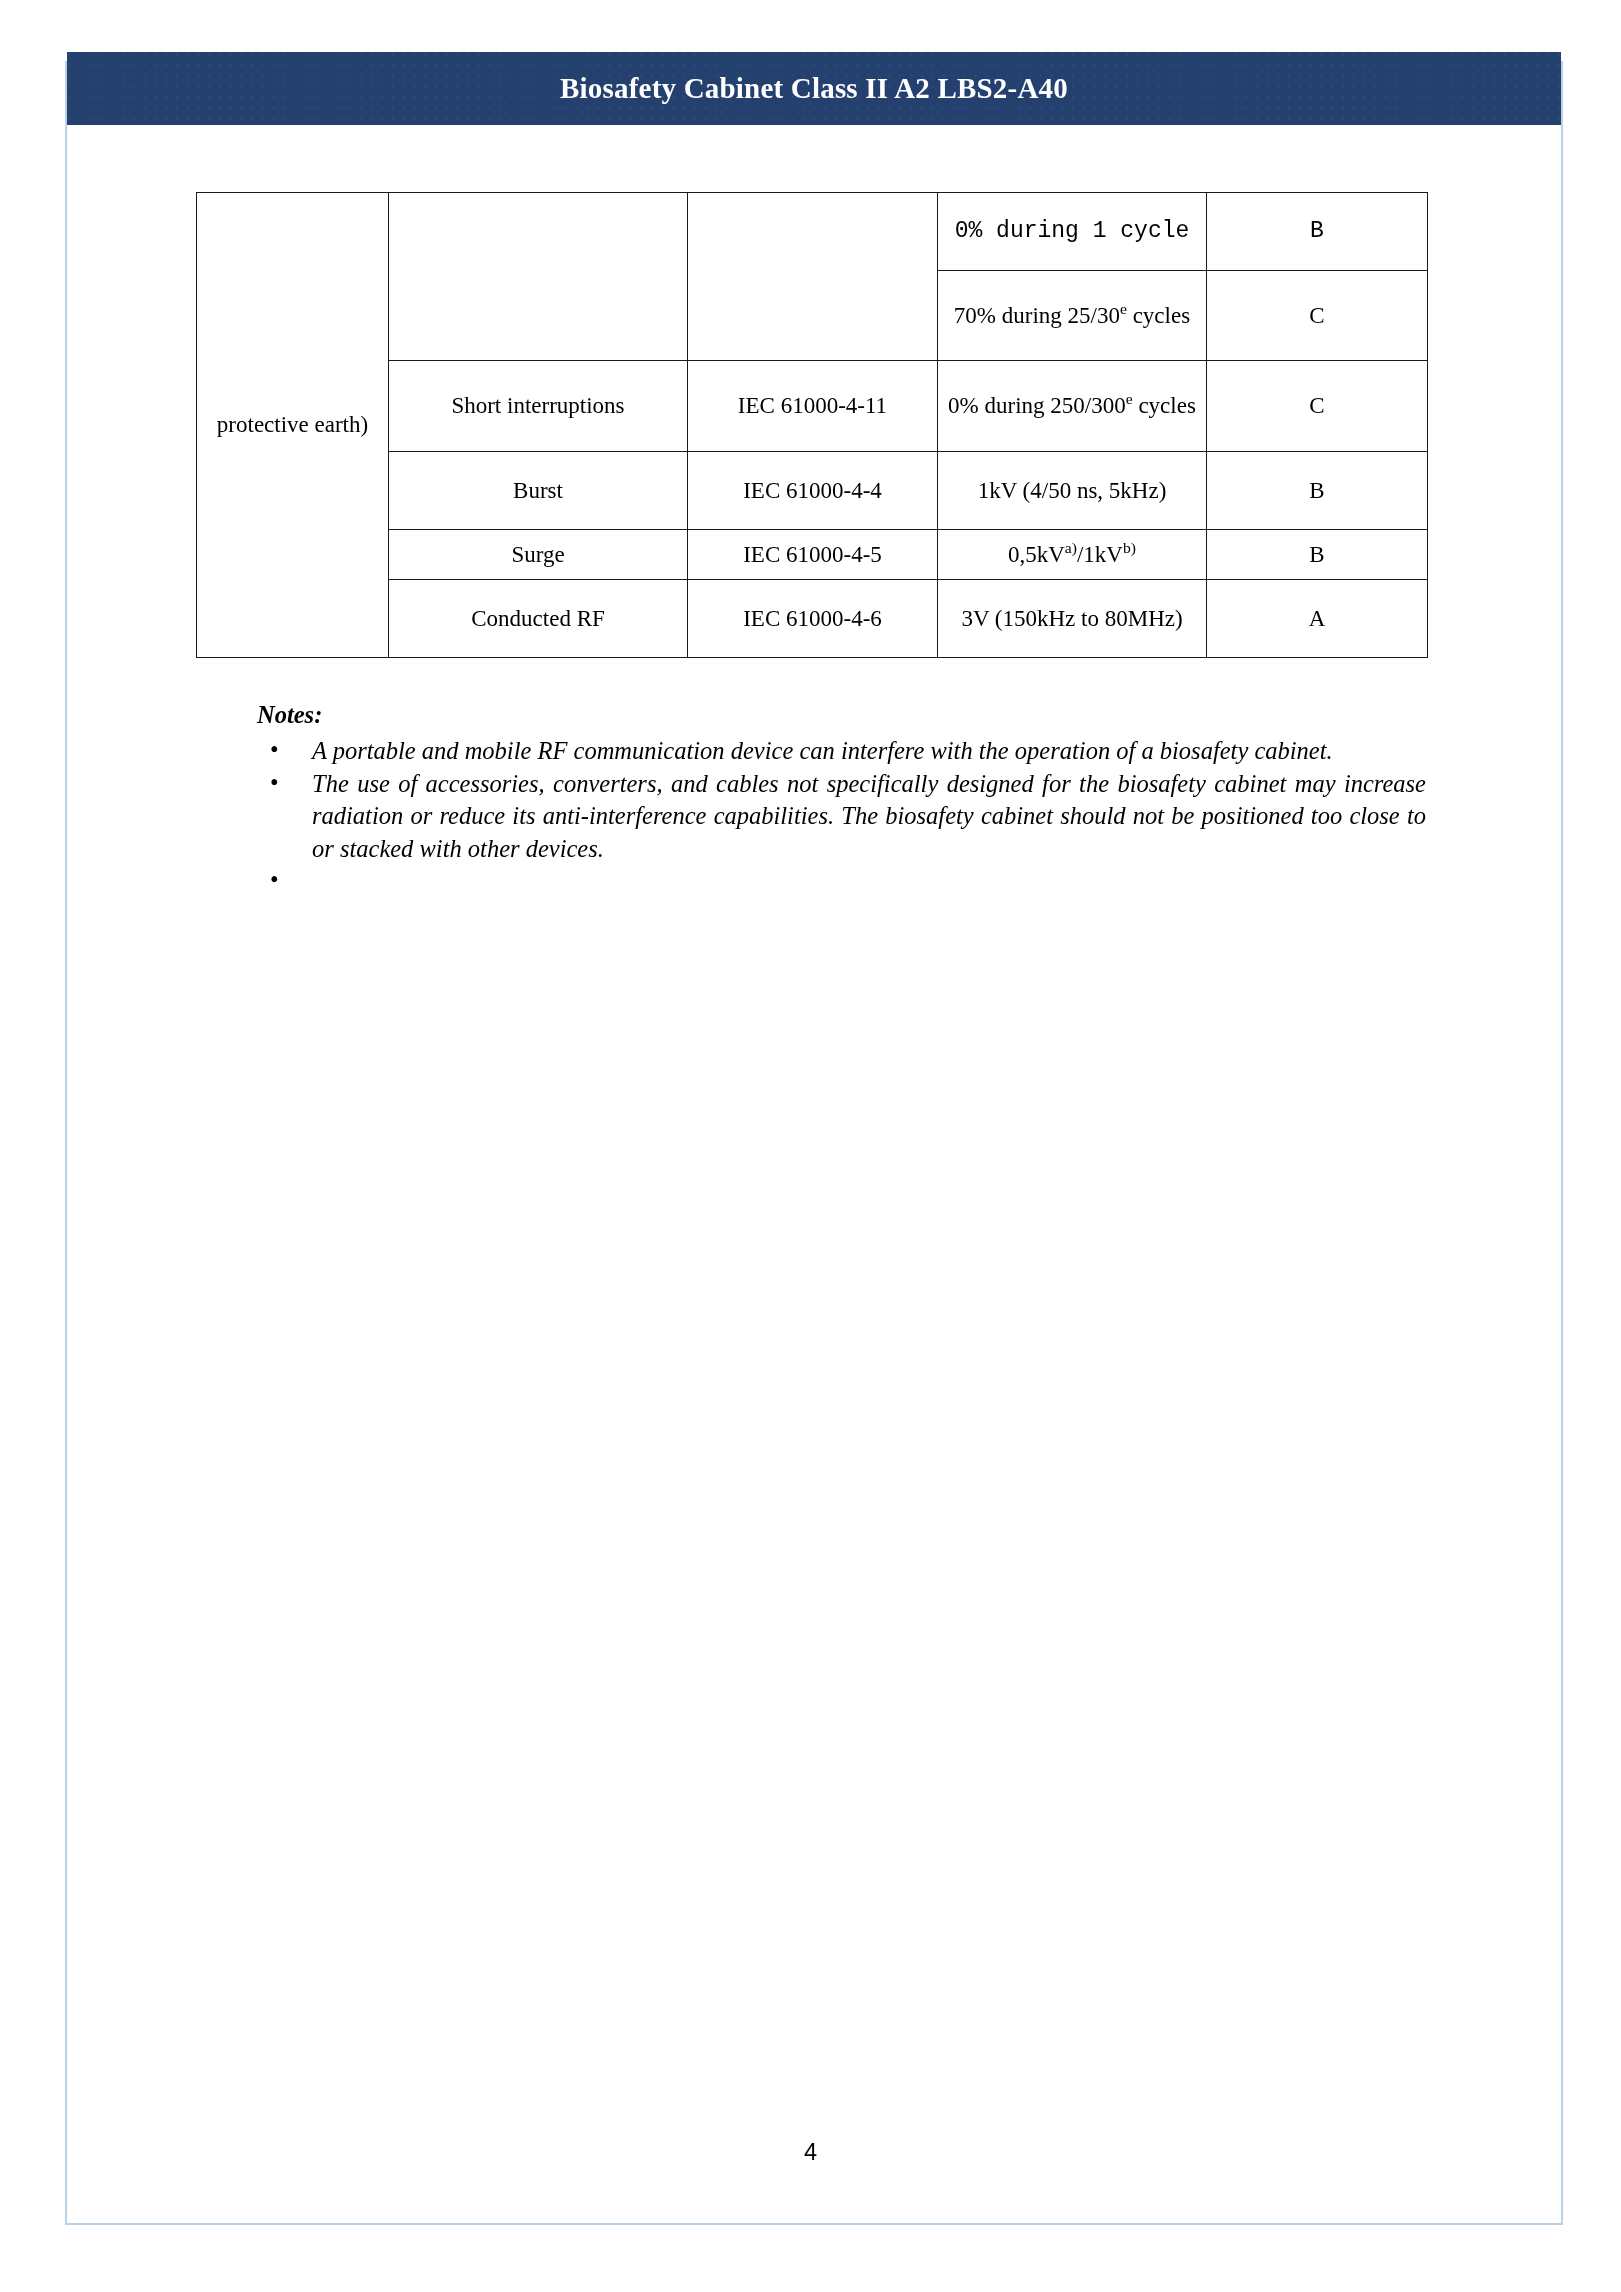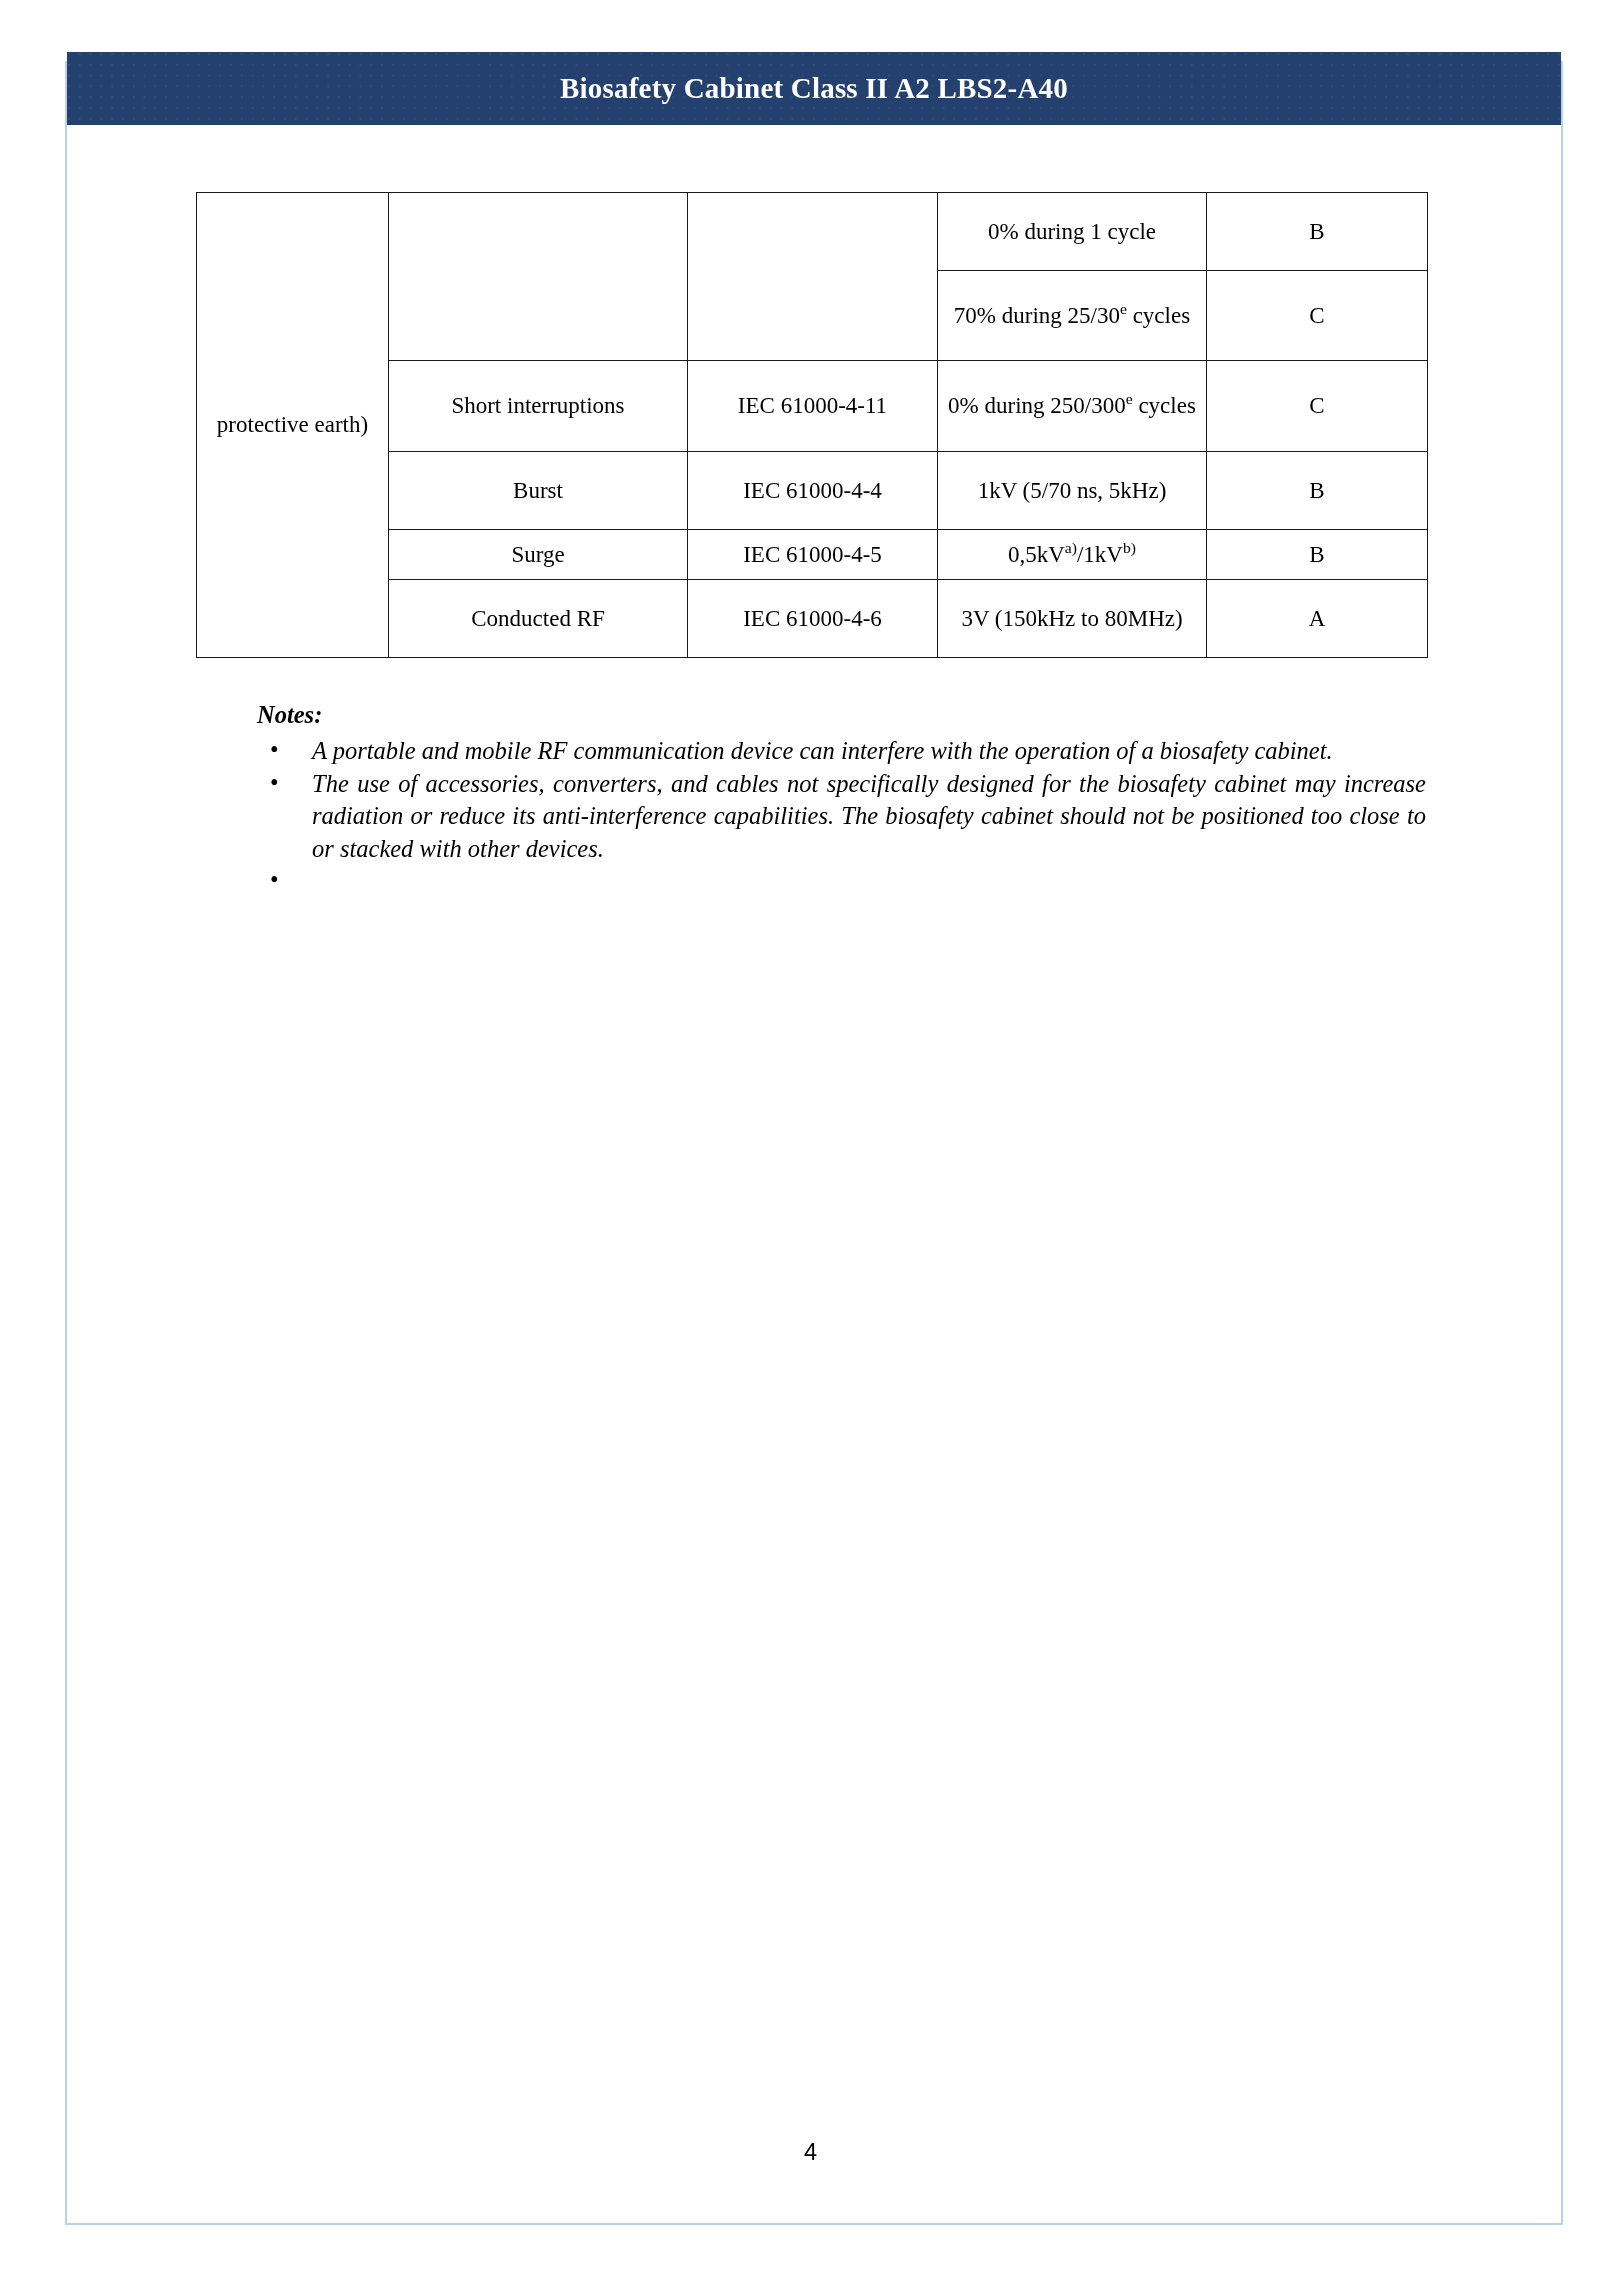--- a/index.html
+++ b/index.html
@@ -71,21 +71,21 @@
     vertical-align: middle;
     padding: 3.9px 5.9px;
     box-sizing: border-box;
   }
   td.col-phenom   { width: 192px; }
   td.col-testname { width: 299px; margin-top: 31px; }
   td.col-standard { width: 250px; }
   td.col-level    { width: 269px; }
   td.col-criteria { width: 221px; }
 
-  .r1 { height: 78px; }
+  .r1 { height: 78px; font-family: Liberation Mono, monospace; }
   .r2 { height: 90px; }
   .r3 { height: 91px; }
   .r4 { height: 78px; }
   .r5 { height: 50px; }
   .r6 { height: 78px; }
 
   sup {
     font-size: 0.68em;
     vertical-align: super;
     line-height: 0;
@@ -162,21 +162,21 @@
     </tr>
     <tr>
       <td class="col-testname r3">Short interruptions</td>
       <td class="col-standard r3">IEC 61000-4-11</td>
       <td class="col-level r3"><span>0% during 250/300</span><sup>e</sup><span> cycles</span></td>
       <td class="col-criteria r3">C</td>
     </tr>
     <tr>
       <td class="col-testname r4">Burst</td>
       <td class="col-standard r4">IEC 61000-4-4</td>
-      <td class="col-level r4"><span>1kV (5/70 ns, 5kHz)</span></td>
+      <td class="col-level r4"><span>1kV (4/50 ns, 5kHz)</span></td>
       <td class="col-criteria r4">B</td>
     </tr>
     <tr>
       <td class="col-testname r5">Surge</td>
       <td class="col-standard r5">IEC 61000-4-5</td>
       <td class="col-level r5"><span>0,5kV</span><sup>a)</sup><span>/1kV</span><sup>b)</sup></td>
       <td class="col-criteria r5">B</td>
     </tr>
     <tr>
       <td class="col-testname r6">Conducted RF</td>

